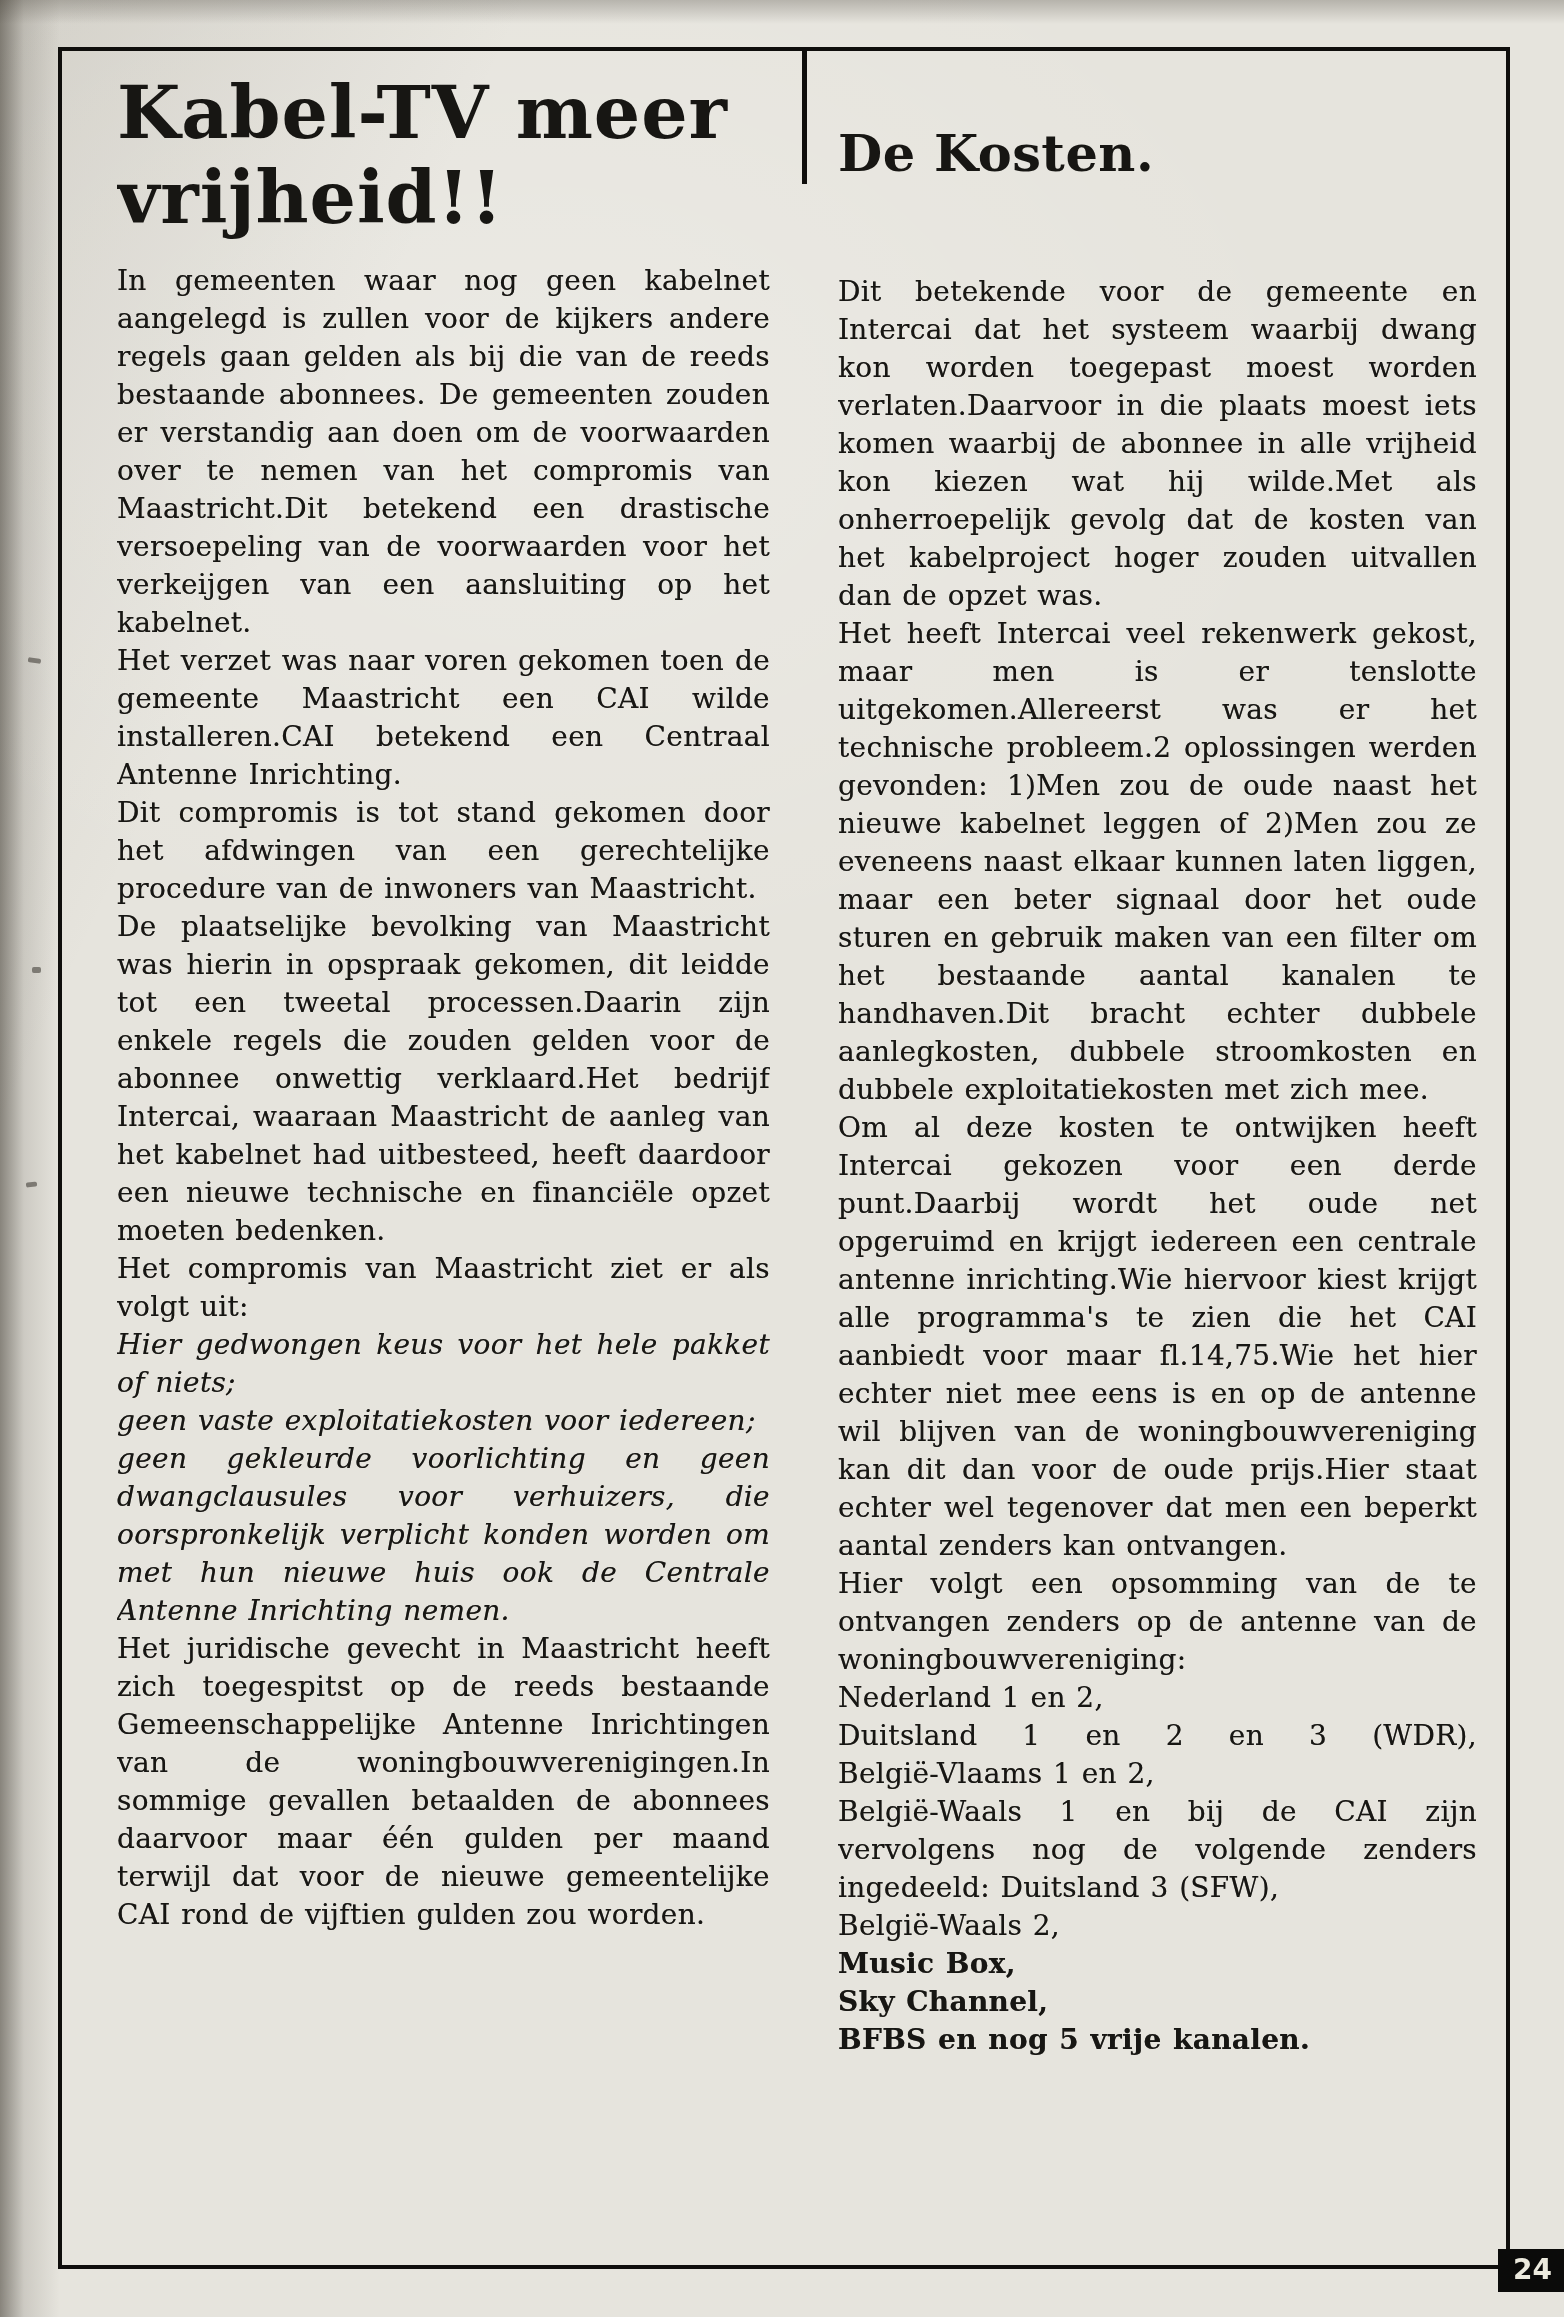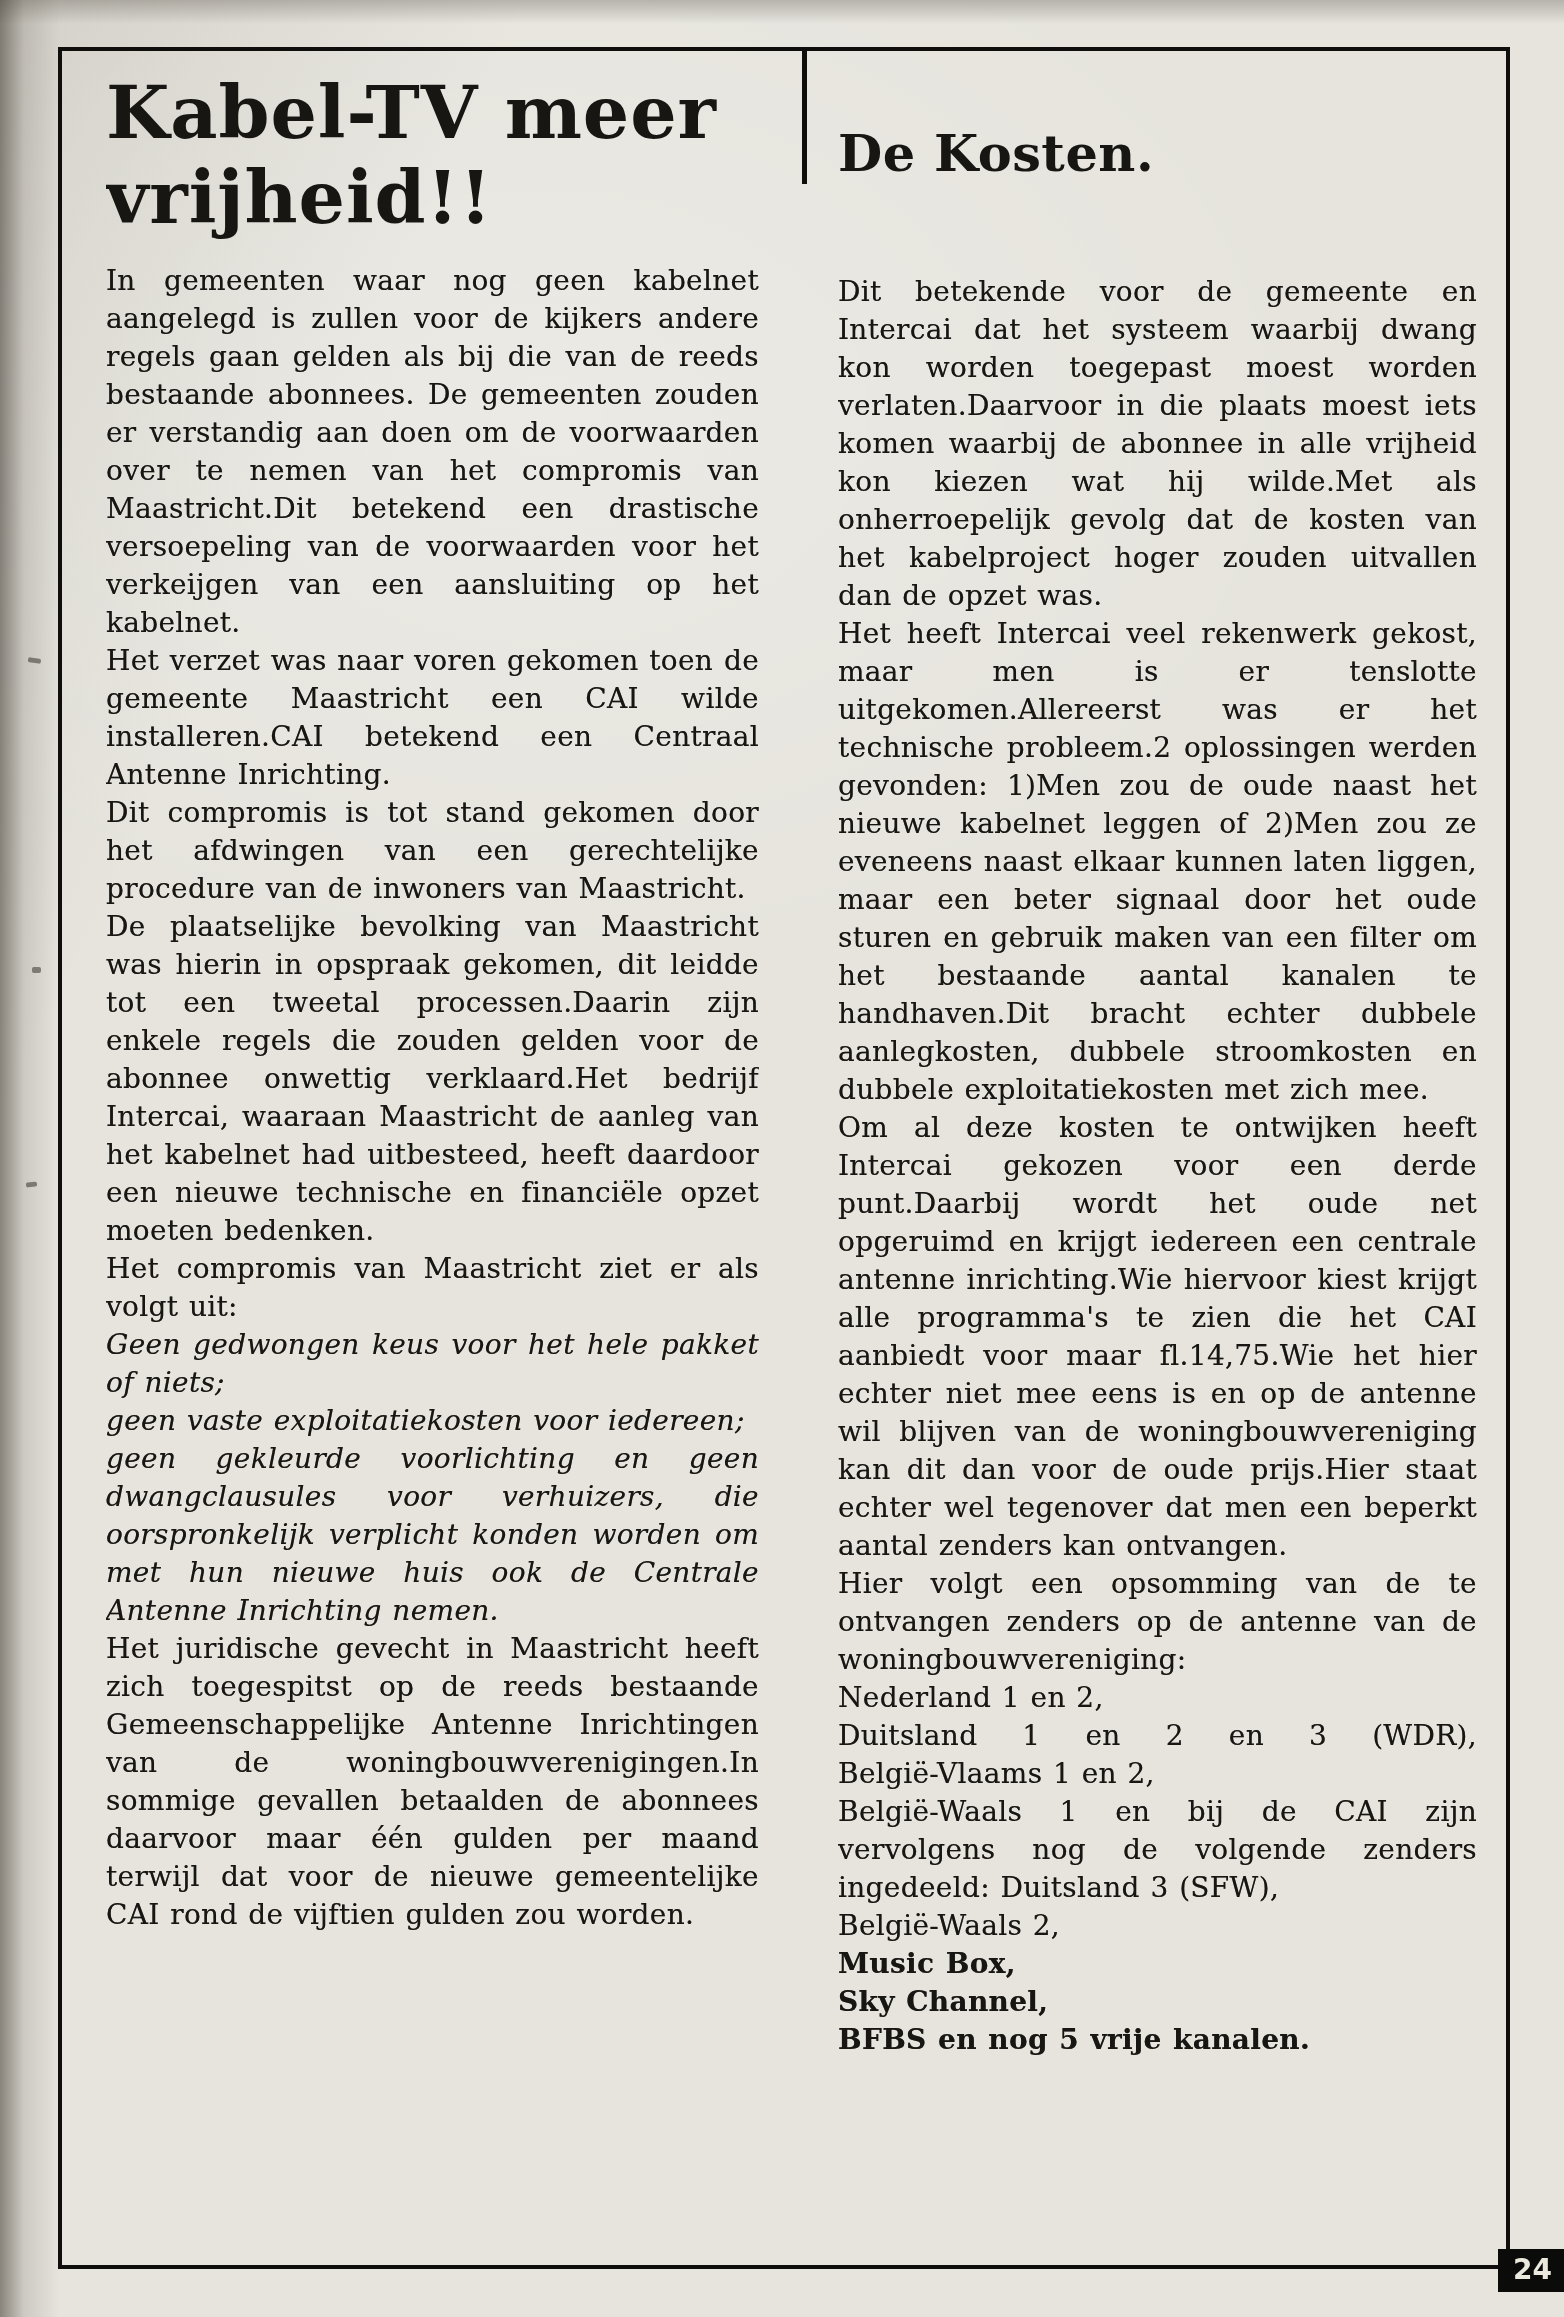--- a/index.html
+++ b/index.html
@@ -28,21 +28,21 @@
   }
   .frame {
     position:absolute; left:58px; top:47px; width:1452px; height:2222px;
     border:4.7px solid #0f0e0c;
   }
   .divider {
     position:absolute; left:740px; top:0; width:4.7px; height:133px;
     background:#0f0e0c;
   }
   .col { position:absolute; top:19px; height:2176px; overflow:hidden; }
-  .col-left  { left:44px;  width:653px; }
+  .col-left  { left:55px;  width:653px; }
   .col-right { left:776px; width:639px; }
 
   .title {
     font-size:73px; line-height:1.16; font-weight:bold;
     letter-spacing:0.9px; margin-bottom:22.5px;
   }
   .heading {
     font-size:51px; line-height:1.15; font-weight:bold;
     letter-spacing:0.5px; margin:54px 0 90px 0;
   }
@@ -81,21 +81,21 @@
   <div class="frame">
     <div class="divider"></div>
 
     <div class="col col-left">
       <h1 class="title">Kabel-TV meer vrijheid!!</h1>
       <p class="body">In gemeenten waar nog geen kabelnet aangelegd is zullen voor de kijkers andere regels gaan gelden als bij die van de reeds bestaande abonnees. De gemeenten zouden er verstandig aan doen om de voorwaarden over te nemen van het compromis van Maastricht.Dit betekend een drastische versoepeling van de voorwaarden voor het verkeijgen van een aansluiting op het kabelnet.</p>
       <p class="body">Het verzet was naar voren gekomen toen de gemeente Maastricht een CAI wilde installeren.CAI betekend een Centraal Antenne Inrichting.</p>
       <p class="body">Dit compromis is tot stand gekomen door het afdwingen van een gerechtelijke procedure van de inwoners van Maastricht.</p>
       <p class="body">De plaatselijke bevolking van Maastricht was hierin in opspraak gekomen, dit leidde tot een tweetal processen.Daarin zijn enkele regels die zouden gelden voor de abonnee onwettig verklaard.Het bedrijf Intercai, waaraan Maastricht de aanleg van het kabelnet had uitbesteed, heeft daardoor een nieuwe technische en financiële opzet moeten bedenken.</p>
       <p class="body">Het compromis van Maastricht ziet er als volgt uit:</p>
-      <p class="body italic">Geen gedwongen keus voor het hele pakket of niets;</p>
+      <p class="body italic">Hier gedwongen keus voor het hele pakket of niets;</p>
       <p class="body italic">geen vaste exploitatiekosten voor iedereen;</p>
       <p class="body italic">geen gekleurde voorlichting en geen dwangclausules voor verhuizers, die oorspronkelijk verplicht konden worden om met hun nieuwe huis ook de Centrale Antenne Inrichting nemen.</p>
       <p class="body">Het juridische gevecht in Maastricht heeft zich toegespitst op de reeds bestaande Gemeenschappelijke Antenne Inrichtingen van de woningbouwverenigingen.In sommige gevallen betaalden de abonnees daarvoor maar één gulden per maand terwijl dat voor de nieuwe gemeentelijke CAI rond de vijftien gulden zou worden.</p>
     </div>
 
     <div class="col col-right">
       <h2 class="heading">De Kosten.</h2>
       <p class="body">Dit betekende voor de gemeente en Intercai dat het systeem waarbij dwang kon worden toegepast moest worden verlaten.Daarvoor in die plaats moest iets komen waarbij de abonnee in alle vrijheid kon kiezen wat hij wilde.Met als onherroepelijk gevolg dat de kosten van het kabelproject hoger zouden uitvallen dan de opzet was.</p>
       <p class="body">Het heeft Intercai veel rekenwerk gekost, maar men is er tenslotte uitgekomen.Allereerst was er het technische probleem.2 oplossingen werden gevonden: 1)Men zou de oude naast het nieuwe kabelnet leggen of 2)Men zou ze eveneens naast elkaar kunnen laten liggen, maar een beter signaal door het oude sturen en gebruik maken van een filter om het bestaande aantal kanalen te handhaven.Dit bracht echter dubbele aanlegkosten, dubbele stroomkosten en dubbele exploitatiekosten met zich mee.</p>
       <p class="body">Om al deze kosten te ontwijken heeft Intercai gekozen voor een derde punt.Daarbij wordt het oude net opgeruimd en krijgt iedereen een centrale antenne inrichting.Wie hiervoor kiest krijgt alle programma's te zien die het CAI aanbiedt voor maar fl.14,75.Wie het hier echter niet mee eens is en op de antenne wil blijven van de woningbouwvereniging kan dit dan voor de oude prijs.Hier staat echter wel tegenover dat men een beperkt aantal zenders kan ontvangen.</p>

